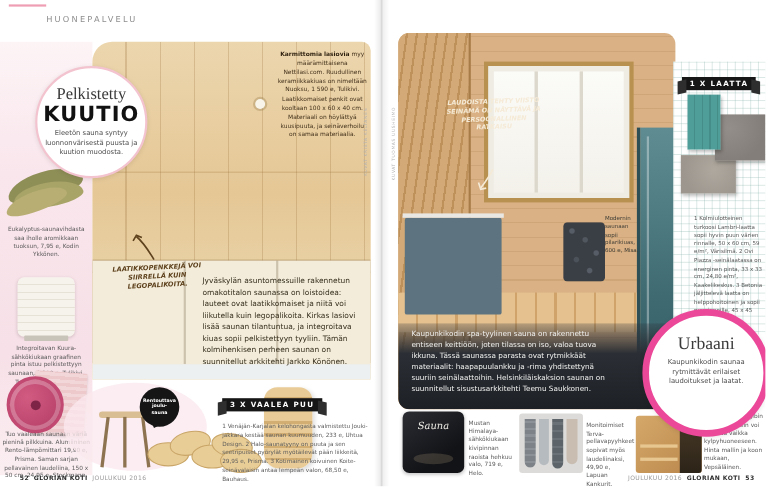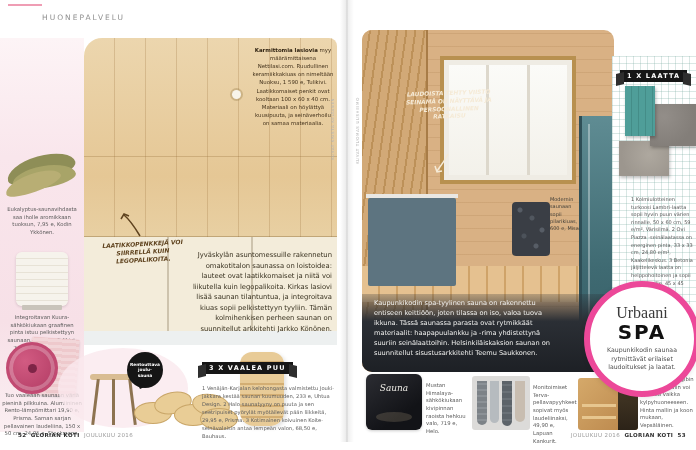--- a/index.html
+++ b/index.html
@@ -26,21 +26,21 @@
   .benchtop{position:absolute;left:0;right:0;bottom:98px;height:10px;background:#f8f2e4;
     box-shadow:0 1px 0 rgba(120,90,40,.3);}
   .lfloor{position:absolute;left:0;right:0;bottom:0;height:14px;background:#edf0f0;}
   .photo-cap{position:absolute;right:3px;top:8px;width:82px;font-size:5.4px;line-height:1.5;
     color:#42311b;text-align:center;}
   .photo-cap b{color:#2c1f0e;}
   .hand-note{position:absolute;left:18px;top:202px;width:82px;font-size:6px;line-height:1.35;
     color:#5f431f;text-align:center;transform:rotate(-3deg);font-style:italic;font-weight:bold;}
   .note-arrow{position:absolute;left:34px;top:172px;}
   .body-copy{position:absolute;left:100px;top:212px;width:148px;font-size:6.8px;line-height:1.55;
-    color:#37301f;text-align:right;}
+    color:#37301f;text-align:left;}
   
   .badge{border-radius:50%;background:#fff;text-align:center;box-shadow:0 1px 5px rgba(0,0,0,.10);z-index:6;}
   .badge-pink{left:32px;top:60px;width:98px;height:98px;border:2px solid #f3c4d0;}
   .badge-title1{display:block;font-family:"Liberation Serif",serif;font-size:15px;color:#3a3a3a;margin-top:16px;}
   .badge-title2{display:block;font-size:19px;font-weight:900;letter-spacing:1px;color:#111;line-height:1;}
   .badge-desc{display:block;font-size:6.2px;line-height:1.4;color:#4d4d4d;width:84px;margin:4px auto 0;}
   
   .rail-pink{left:0;top:38px;width:84px;height:394px;
     background:linear-gradient(180deg,#fdf4f6 0%,#f9e6ec 30%,#f7e0e7 72%,#fbeff2 100%);}
   .cap{font-size:5.3px;line-height:1.45;color:#5a5a5a;text-align:center;}
@@ -188,20 +188,25 @@
       <b>Karmittomia lasiovia</b><span> myy määrämittaisena Nettilasi.com. Ruudullinen keramiikkakiuas on nimeltään Nuoksu, 1 590 e, Tulikivi. Laatikkomaiset penkit ovat kooltaan 100 x 60 x 40 cm. Materiaali on höylättyä kuusipuuta, ja seinäverhoilu on samaa materiaalia.</span>
     </div>
     <svg class="note-arrow" width="26" height="28" viewBox="0 0 26 28">
       <path d="M22,26 C16,16 12,10 6,5" stroke="#5f431f" stroke-width="1.5" fill="none"></path>
       <path d="M3,9 L6,4 L11,6" stroke="#5f431f" stroke-width="1.5" fill="none"></path>
     </svg>
     <div class="hand-note">LAATIKKOPENKKEJÄ VOI SIIRRELLÄ KUIN LEGOPALIKOITA.</div>
     <div class="body-copy">Jyväskylän asuntomessuille rakennetun omakotitalon saunassa on loistoidea: lauteet ovat laatikkomaiset ja niitä voi liikutella kuin legopalikoita. Kirkas lasiovi lisää saunan tilantuntua, ja integroitava kiuas sopii pelkistettyyn tyyliin. Tämän kolmihenkisen perheen saunan on suunnitellut arkkitehti Jarkko Könönen.</div>
   </div>
 
+  <div class="abs badge badge-pink">
+    <span class="badge-title1">Pelkistetty</span>
+    <span class="badge-title2">KUUTIO</span>
+    <span class="badge-desc">Eleetön sauna syntyy luonnonvärisestä puusta ja kuution muodosta.</span>
+  </div>
 
   <div class="abs euka">
     <div class="leaf leaf1"></div>
     <div class="leaf leaf2"></div>
     <div class="leaf leaf3"></div>
   </div>
   <div class="abs cap" style="left:6px;top:206px;width:72px;">Eukalyptus-saunavihdasta saa iholle aromikkaan tuoksun, 7,95 e, Kodin Ykkönen.</div>
 
   <div class="abs kuura">
       <i></i>
@@ -276,21 +281,20 @@
 
   <div class="abs gridpaper"></div>
   <div class="abs ribbon ribbon-r">1 X LAATTA</div>
   <div class="abs tile tile-gray"></div>
   <div class="abs tile tile-teal"></div>
   <div class="abs tile tile-light"></div>
   <div class="abs tile-cap">1 Kolmiulotteinen turkoosi Lambri-laatta sopii hyvin puun värien rinnalle, 50 x 60 cm, 59 e/m², Värisilmä. 2 Ovi Piazza -seinälaatassa on energinen pinta, 33 x 33 cm, 24,80 e/m², Kaakelikeskus. 3 Betonia jäljittelevä laatta on helppohoitoinen ja sopii puupinnoille, 45 x 45 cm, 47,60 e/m², Laattapiste.</div>
 
   <div class="abs badge badge-teal">
     <span class="badge-title1">Urbaani</span>
-    <span class="badge-title2">SPA</span>
     <span class="badge-desc">Kaupunkikodin saunaa rytmittävät erilaiset laudoitukset ja laatat.</span>
   </div>
 
   <div class="abs bucket">
     <span>Sauna</span>
     <i></i>
   </div>
   <div class="abs cap rp-cap1">Mustan Himalaya-sähkökiukaan kivipinnan raoista hehkuu valo, 719 e, Helo.</div>
 
   <div class="abs towels">

